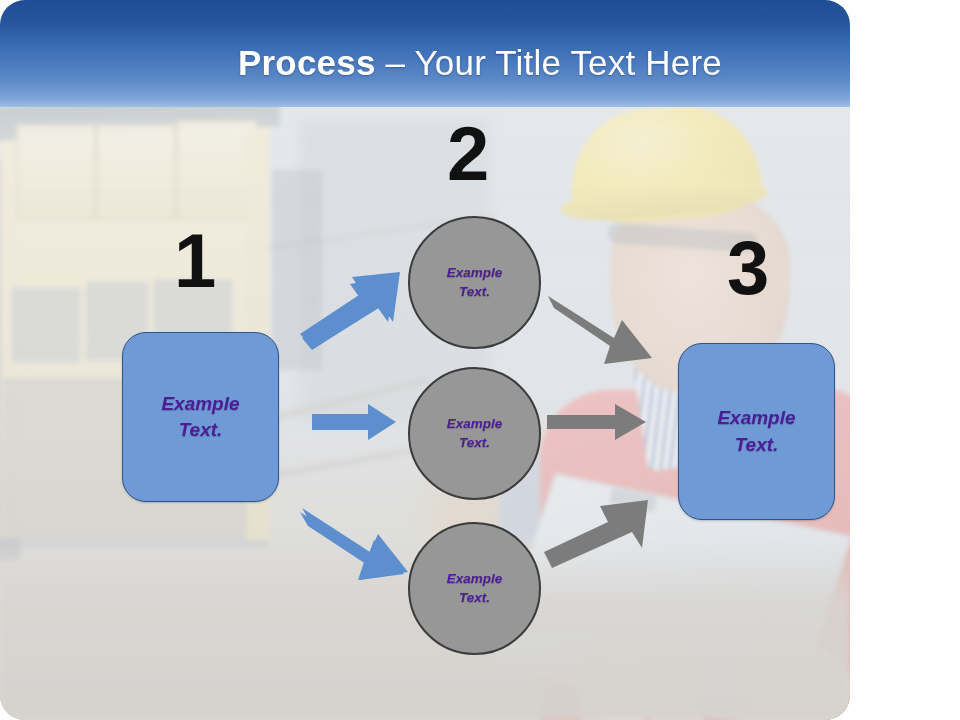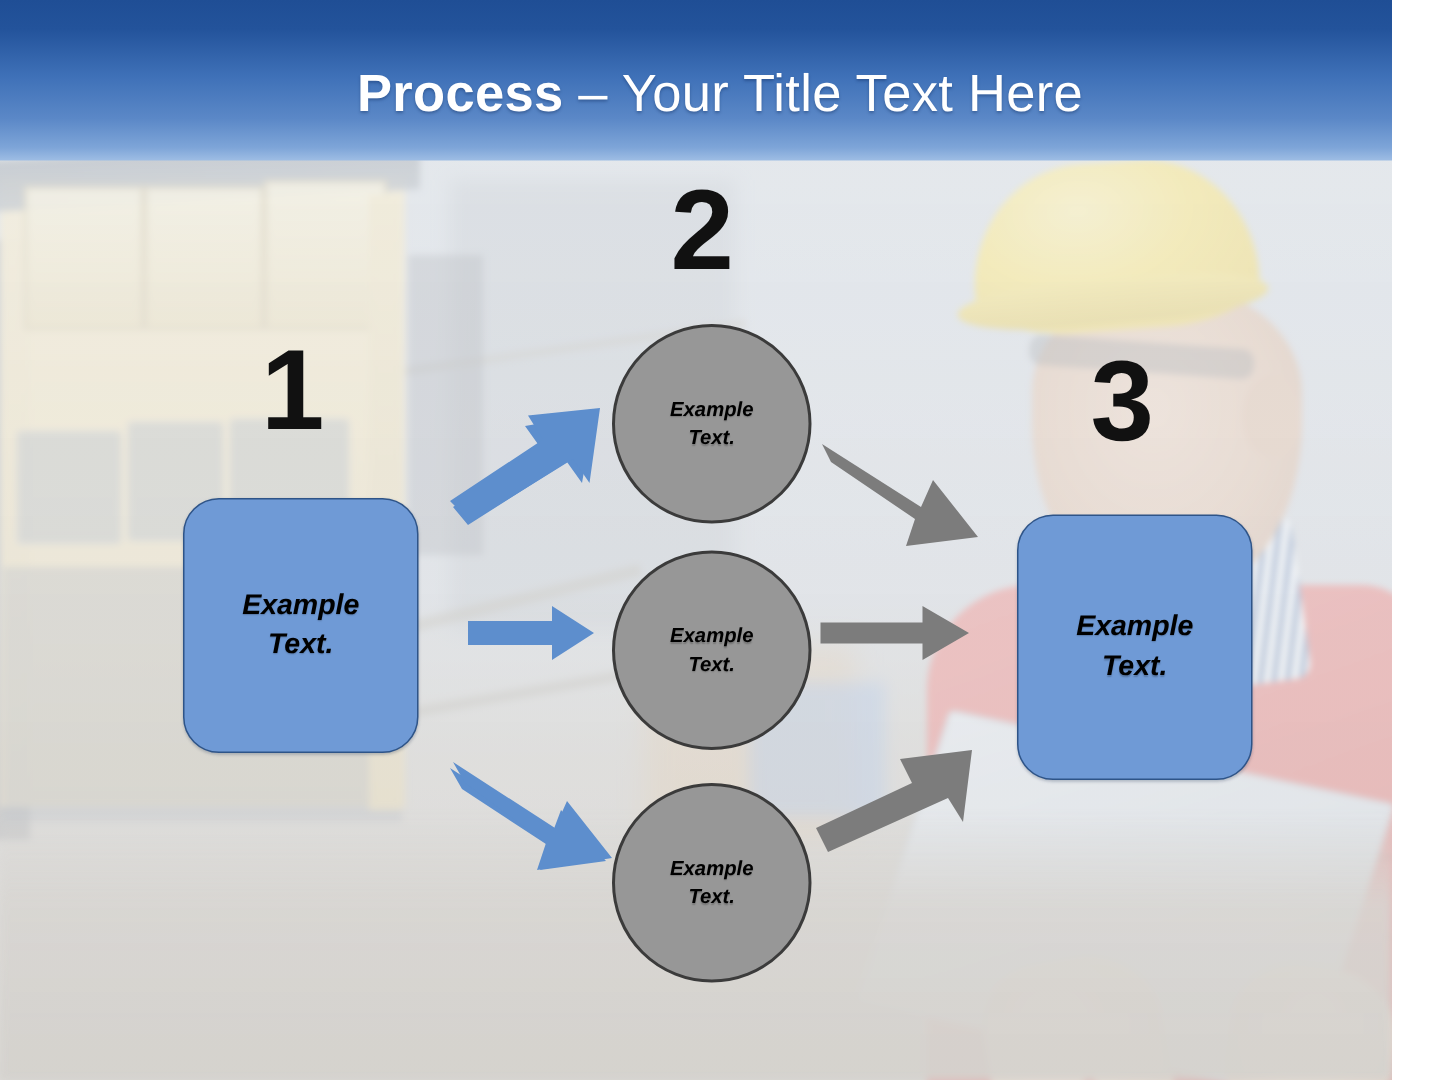--- a/index.html
+++ b/index.html
@@ -6,24 +6,25 @@
     margin: 0;
     padding: 0;
     background: #ffffff;
   }
   body {
     font-family: "Liberation Sans", sans-serif;
   }
 
   #slide {
     position: relative;
-    width: 928px;
+    width: 850px;
     height: 720px;
     overflow: hidden;
     background: #e9ecef;
+    border-radius: 25px;
   }
 
   
   .bg-photo {
     position: absolute;
     inset: 0;
     overflow: hidden;
   }
   
   .bg-base {
@@ -345,21 +346,21 @@
     display: flex;
     flex-direction: column;
     align-items: center;
     justify-content: center;
   }
   #circle-1 { left: 408px; top: 216px; }
   #circle-2 { left: 408px; top: 367px; }
   #circle-3 { left: 408px; top: 522px; }
 
   .node-text {
-    color: #000000;
+    color: #4c1d95;
     font-weight: bold;
     font-style: italic;
     text-align: left;
     line-height: 1.38;
     text-shadow: 0 1px 1px rgba(0,0,0,0.22);
     pointer-events: none;
   }
   .box .node-text { font-size: 19px; }
   .circle .node-text { font-size: 13.5px; }
 

